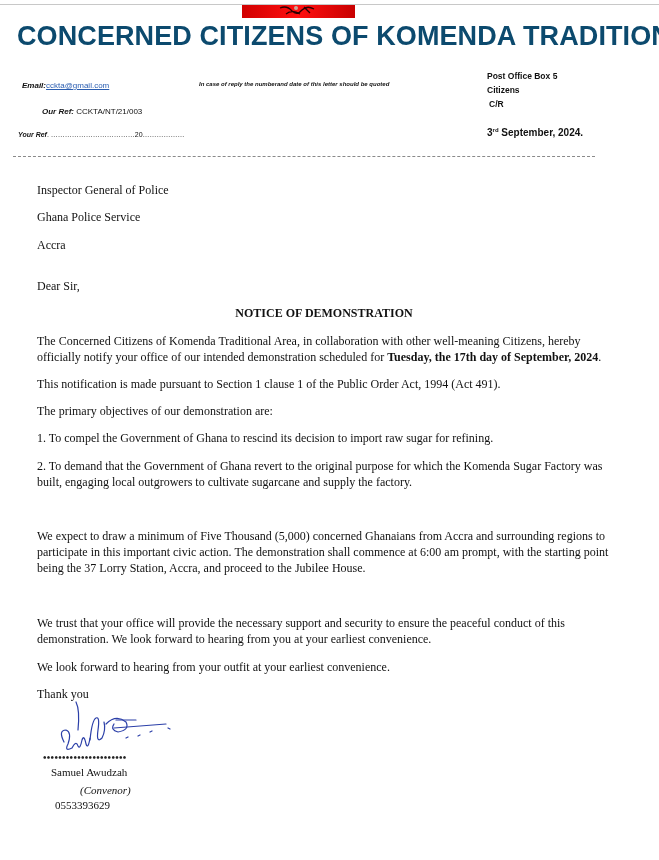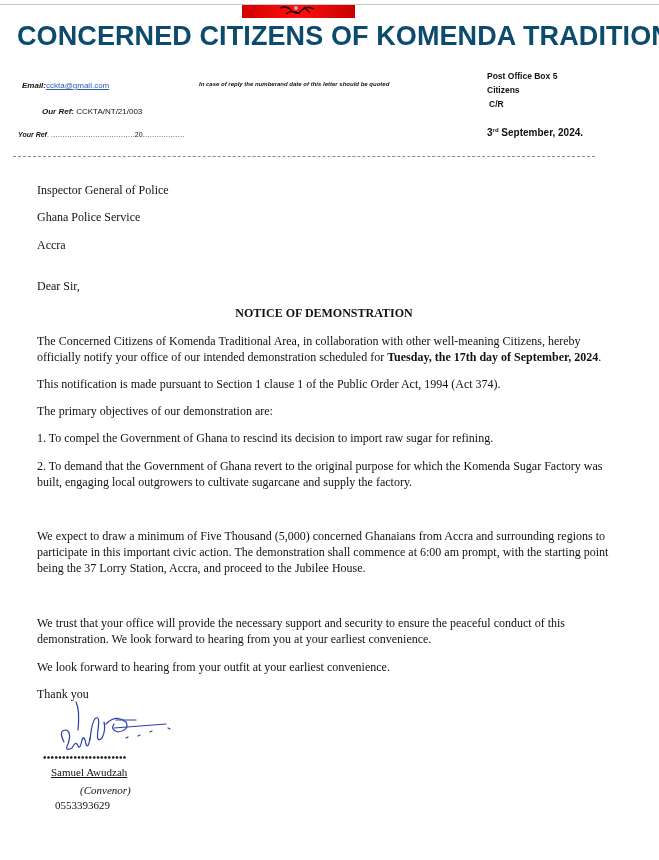--- a/index.html
+++ b/index.html
@@ -16,21 +16,21 @@
   .ourref { left: 18px; top: 107px; padding-left: 24px; }
   .yourref { left: 18px; top: 131px; font-size: 7px; }
   .addr { position: absolute; left: 487px; font-family: "Liberation Sans", sans-serif; font-size: 8.5px; font-weight: bold; }
   .date { position: absolute; left: 487px; top: 127px; font-family: "Liberation Sans", sans-serif; font-size: 10px; font-weight: bold; }
   .date sup { font-size: 6px; }
   .dashline { position: absolute; left: 13px; top: 156px; width: 582px; height: 0; border-top: 1px dashed #8a8a8a; }
   .p { position: absolute; left: 37px; font-size: 12px; line-height: 16px; width: 590px; }
   .center-title { position: absolute; left: 0; width: 648px; text-align: center; top: 306px; font-size: 12px; font-weight: bold; }
   .sig { position: absolute; left: 56px; top: 700px; }
   .dots { position: absolute; left: 43px; top: 752px; font-size: 10px; letter-spacing: 0.3px; font-weight: bold; color: #222; }
-  .signame { position: absolute; left: 51px; top: 766px; font-size: 11px; text-decoration: underline; }
+  .signame { position: absolute; left: 51px; top: 766px; font-size: 11px; }
   .sigrole { position: absolute; left: 56px; top: 784px; font-size: 11px; font-style: italic; margin-left: 24px; }
   .sigphone { position: absolute; left: 55px; top: 799px; font-size: 11px; }
 </style>
 </head>
 <body>
 
 <div class="topline"></div>
 
 <div class="logo">
   <svg width="113" height="13" viewBox="0 0 113 13">
@@ -70,21 +70,21 @@
 <div class="p" style="top:237px">Accra</div>
 
 <div class="p" style="top:278px">Dear Sir,</div>
 
 <div class="center-title">NOTICE OF DEMONSTRATION</div>
 
 <div class="p" style="top:333px">
   <span>The Concerned Citizens of Komenda Traditional Area, in collaboration with other well-meaning Citizens, hereby officially notify your office of our intended demonstration scheduled for </span><b>Tuesday, the 17th day of September, 2024</b><span>.</span>
 </div>
 
-<div class="p" style="top:376px">This notification is made pursuant to Section 1 clause 1 of the Public Order Act, 1994 (Act 374).</div>
+<div class="p" style="top:376px">This notification is made pursuant to Section 1 clause 1 of the Public Order Act, 1994 (Act 491).</div>
 <div class="p" style="top:403px">The primary objectives of our demonstration are:</div>
 <div class="p" style="top:430px">1. To compel the Government of Ghana to rescind its decision to import raw sugar for refining.</div>
 <div class="p" style="top:458px">2. To demand that the Government of Ghana revert to the original purpose for which the Komenda Sugar Factory was built, engaging local outgrowers to cultivate sugarcane and supply the factory.</div>
 
 <div class="p" style="top:528px">We expect to draw a minimum of Five Thousand (5,000) concerned Ghanaians from Accra and surrounding regions to participate in this important civic action. The demonstration shall commence at 6:00 am prompt, with the starting point being the 37 Lorry Station, Accra, and proceed to the Jubilee House.</div>
 
 <div class="p" style="top:615px">We trust that your office will provide the necessary support and security to ensure the peaceful conduct of this demonstration. We look forward to hearing from you at your earliest convenience.</div>
 <div class="p" style="top:659px">We look forward to hearing from your outfit at your earliest convenience.</div>
 <div class="p" style="top:686px">Thank you</div>
 

